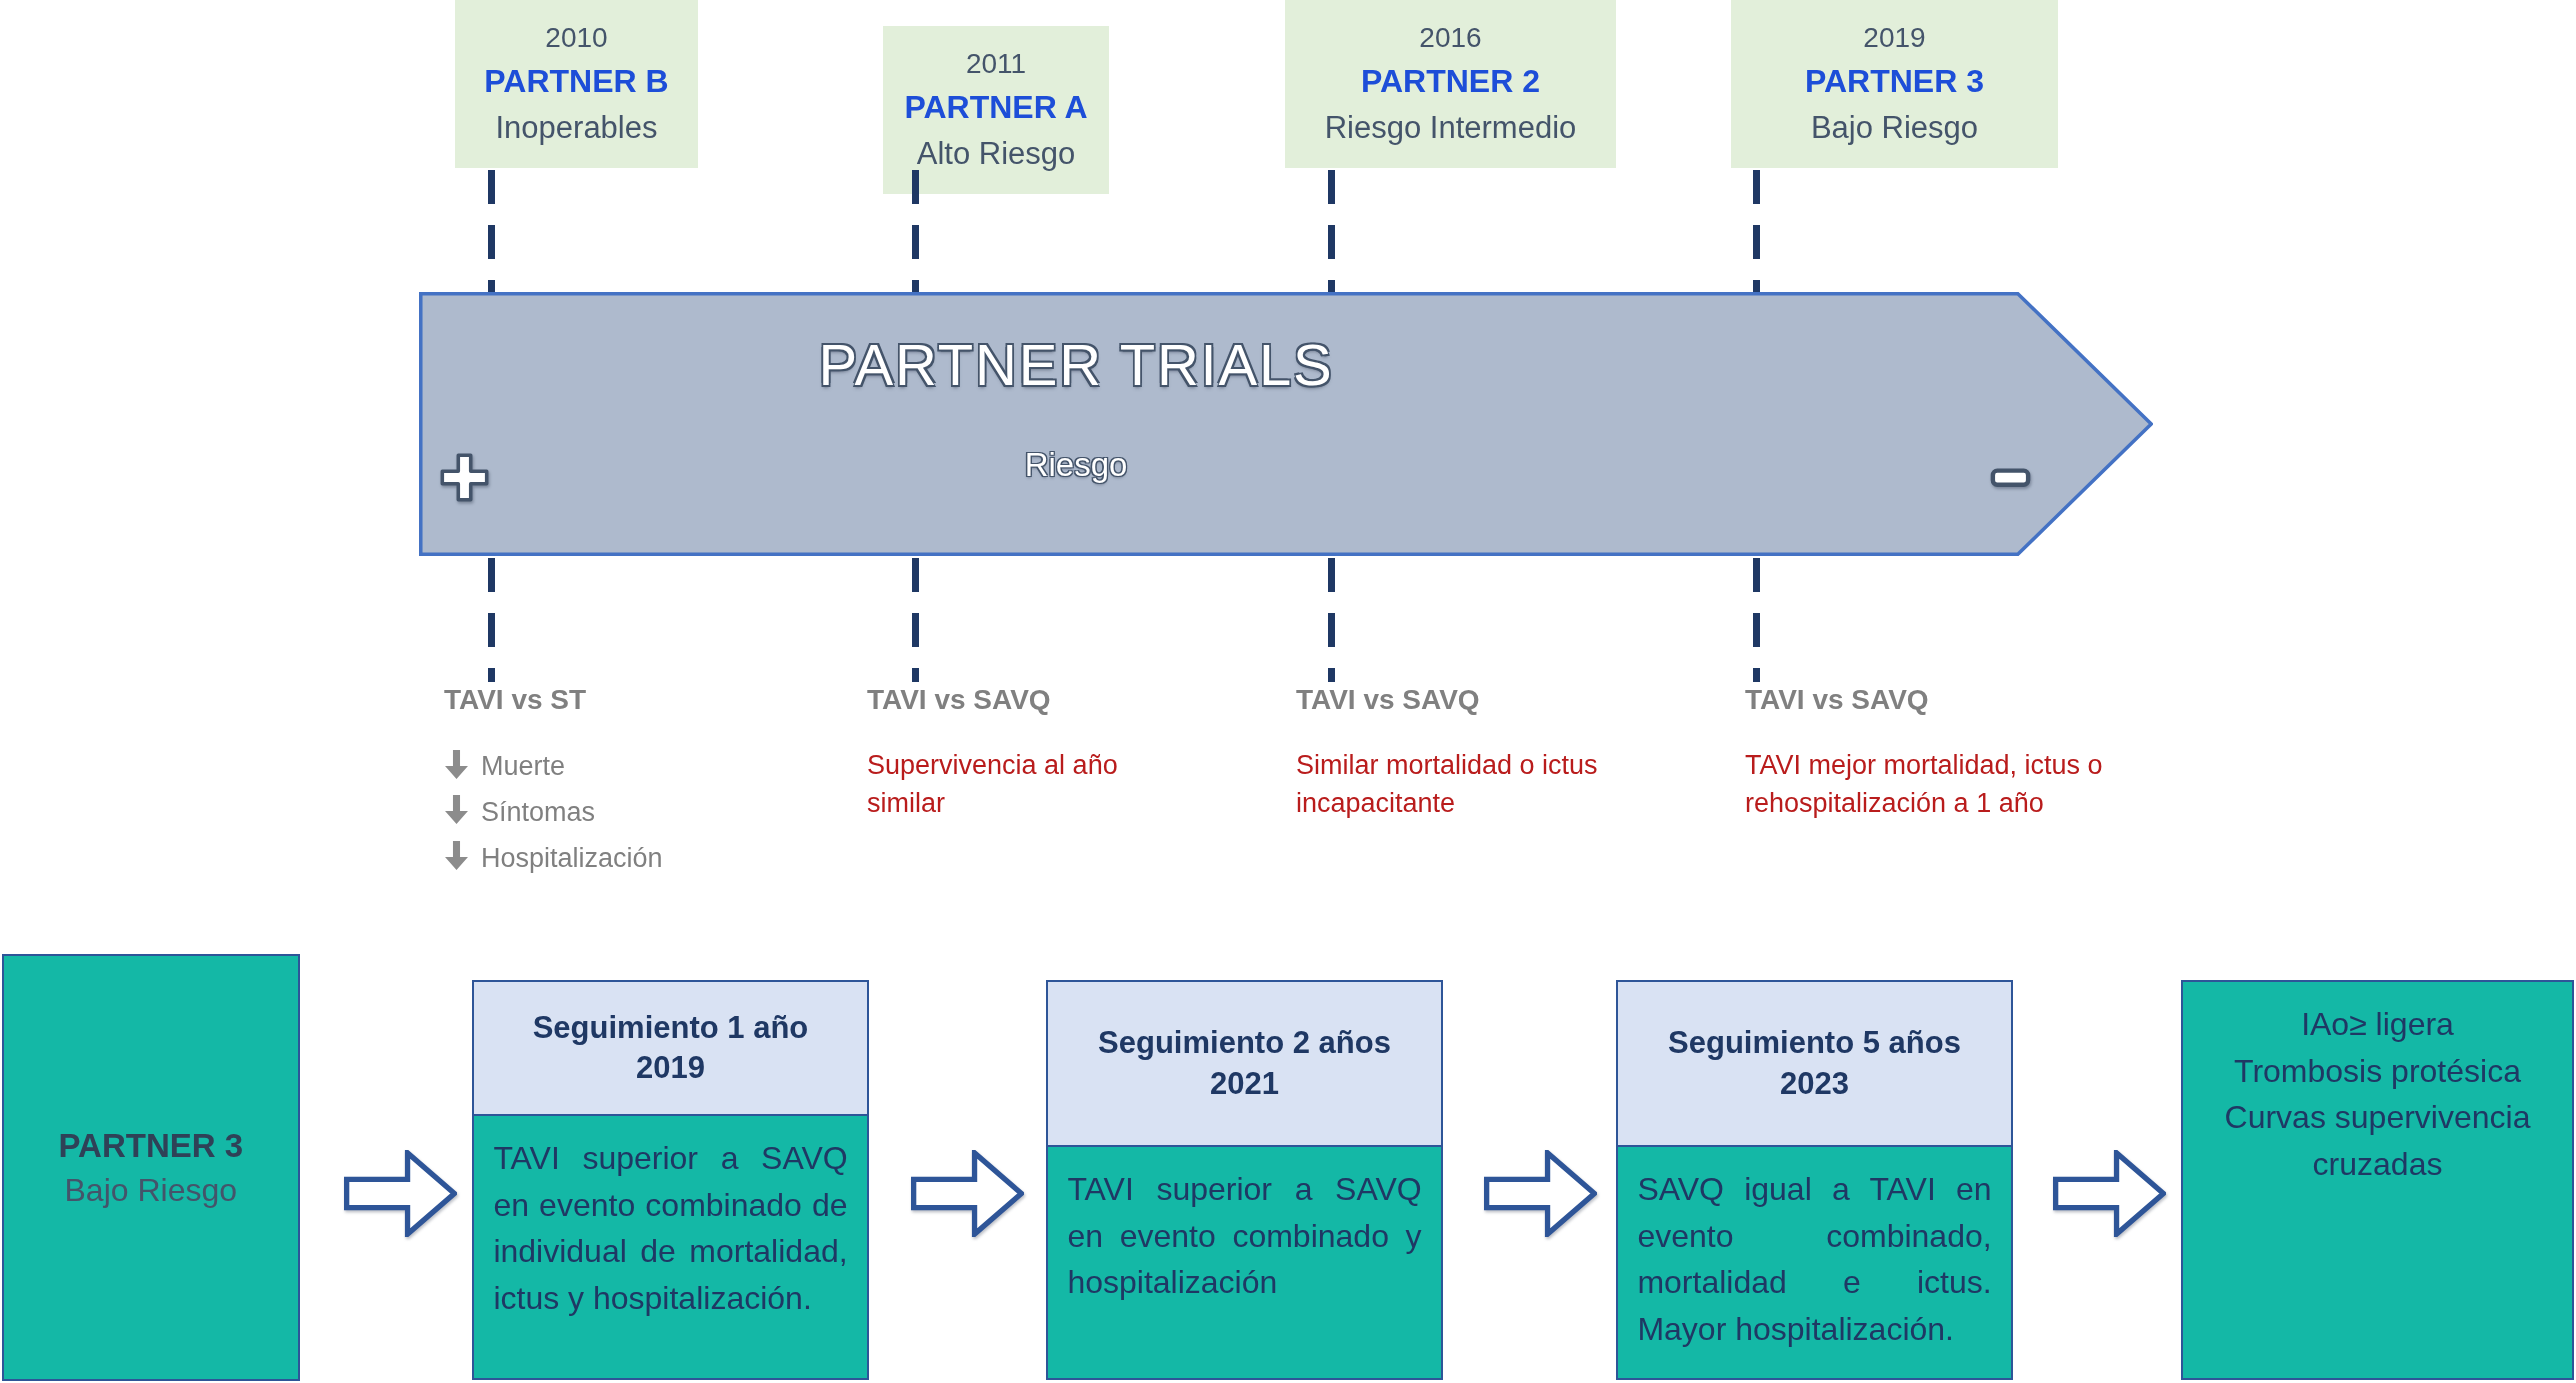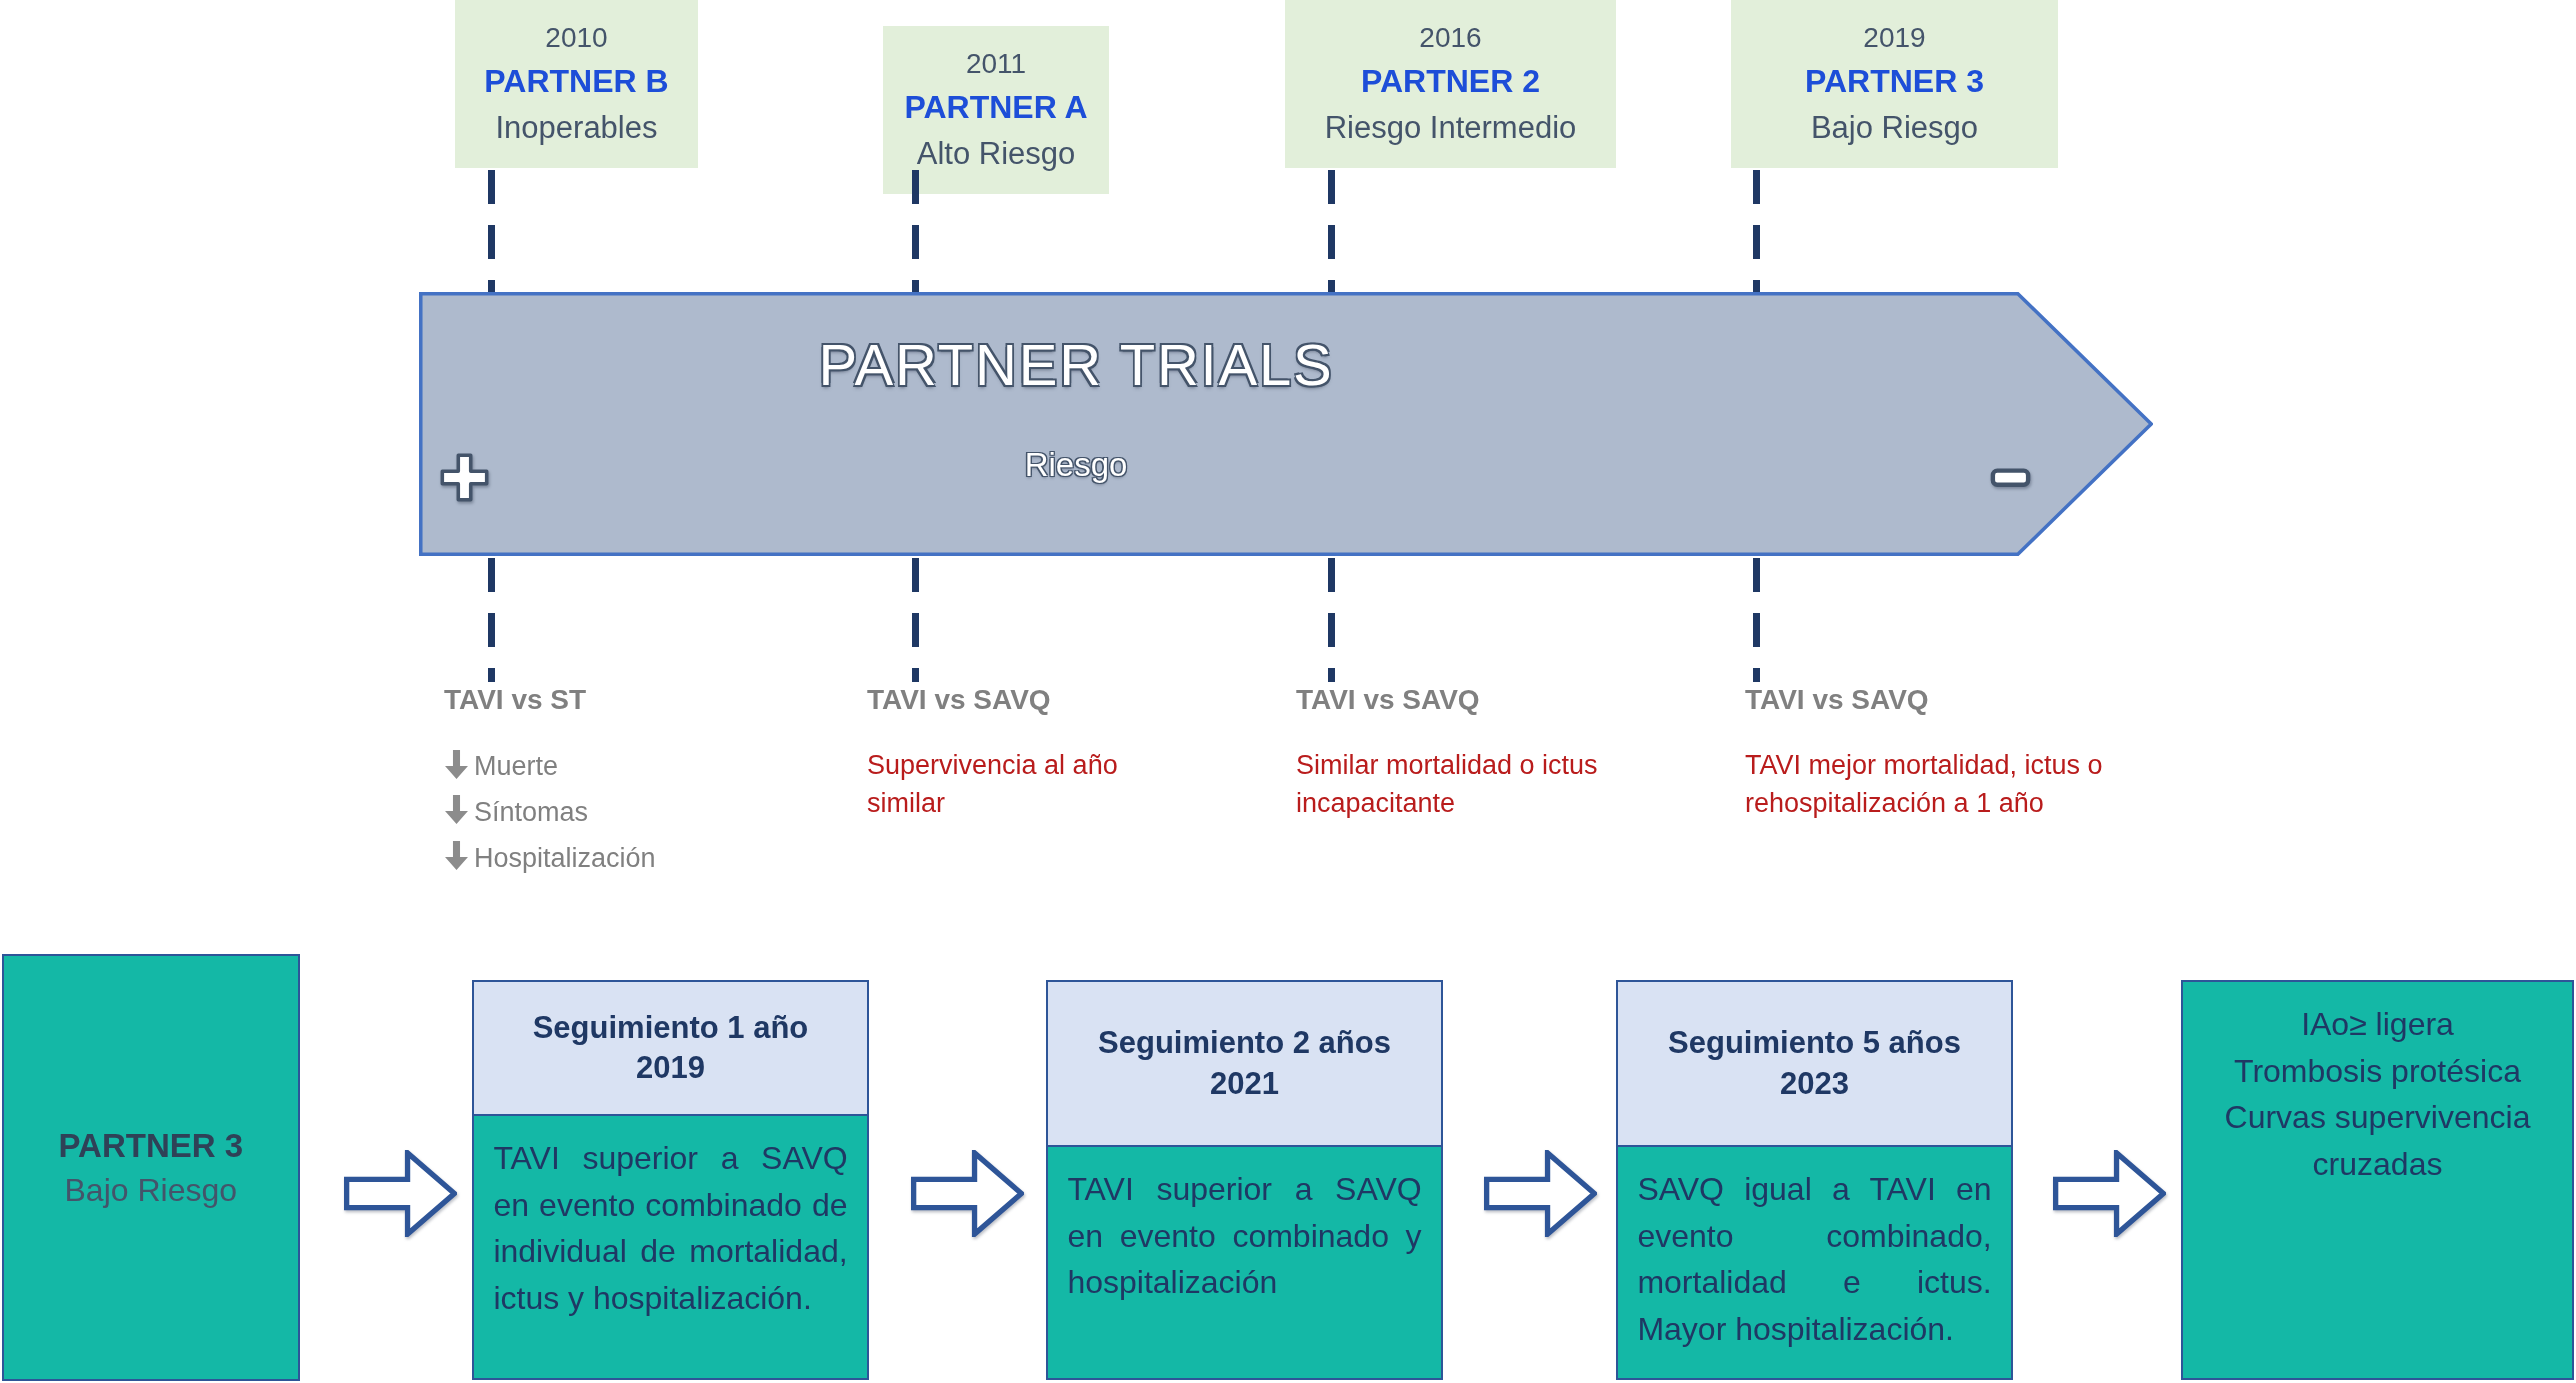--- a/index.html
+++ b/index.html
@@ -52,21 +52,21 @@
   }
   .sign{filter:drop-shadow(1.8px 2.6px 1.8px rgba(60,70,90,.45));}
 
   
   .res-title{
     font-size:28px;font-weight:bold;color:#808080;white-space:nowrap;
   }
   .res-body{font-size:27px;color:#b91c1c;line-height:1.42;}
   .bullets{list-style:none;margin:0;padding:0;}
   .bullets li{
-    display:flex;align-items:flex-start;gap:5px;
+    display:flex;align-items:flex-start;gap:12px;
     font-size:27px;color:#808080;line-height:1.5;margin-bottom:5.3px;
   }
   .dn-arrow{flex:0 0 auto;margin-top:3.5px;}
 
   
   .flowbox{border:2.6px solid #2E5598;background:#14b8a6;box-sizing:border-box;}
   .fb-head{
     background:#D9E2F3;border-bottom:2.6px solid #2E5598;
     display:flex;align-items:center;justify-content:center;
     text-align:center;box-sizing:border-box;

